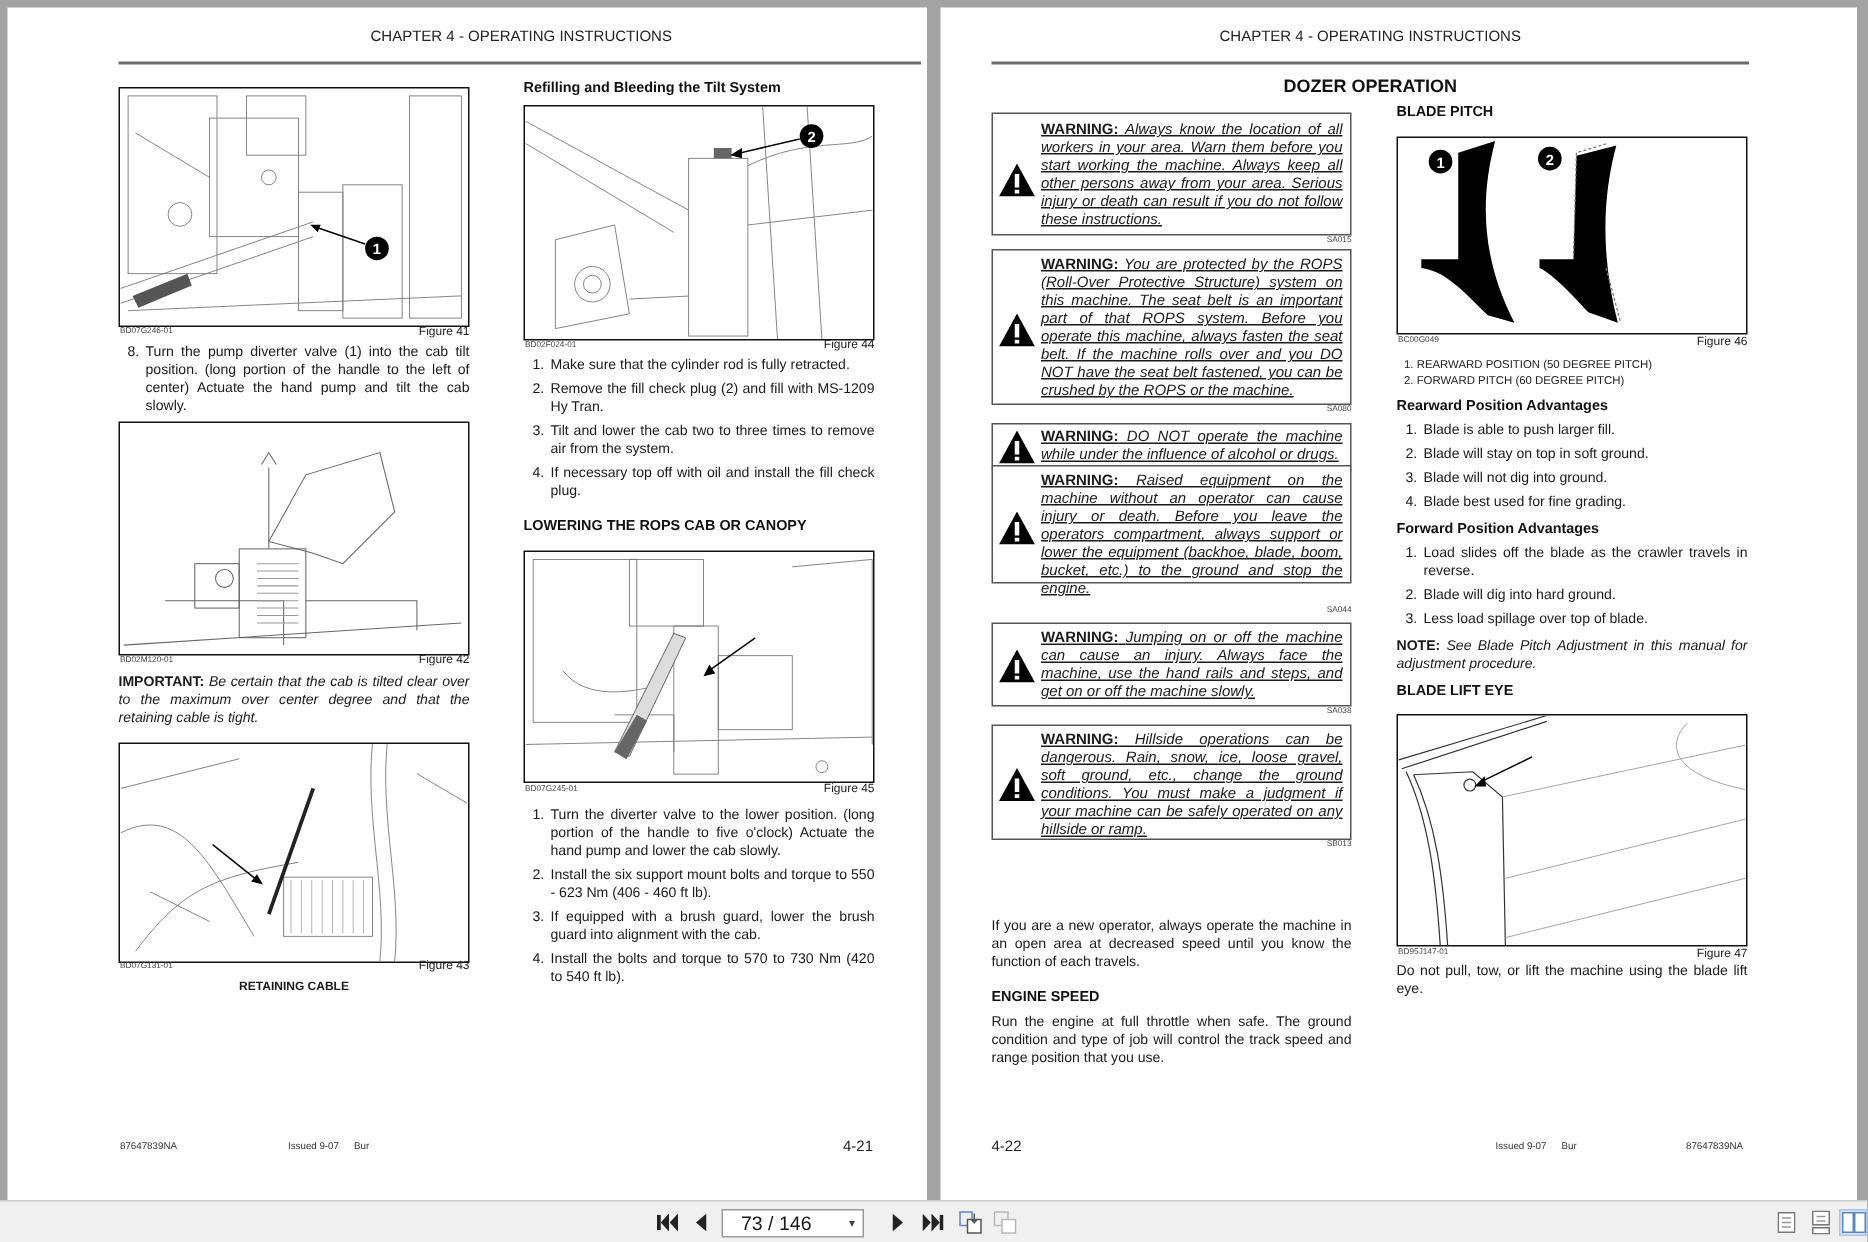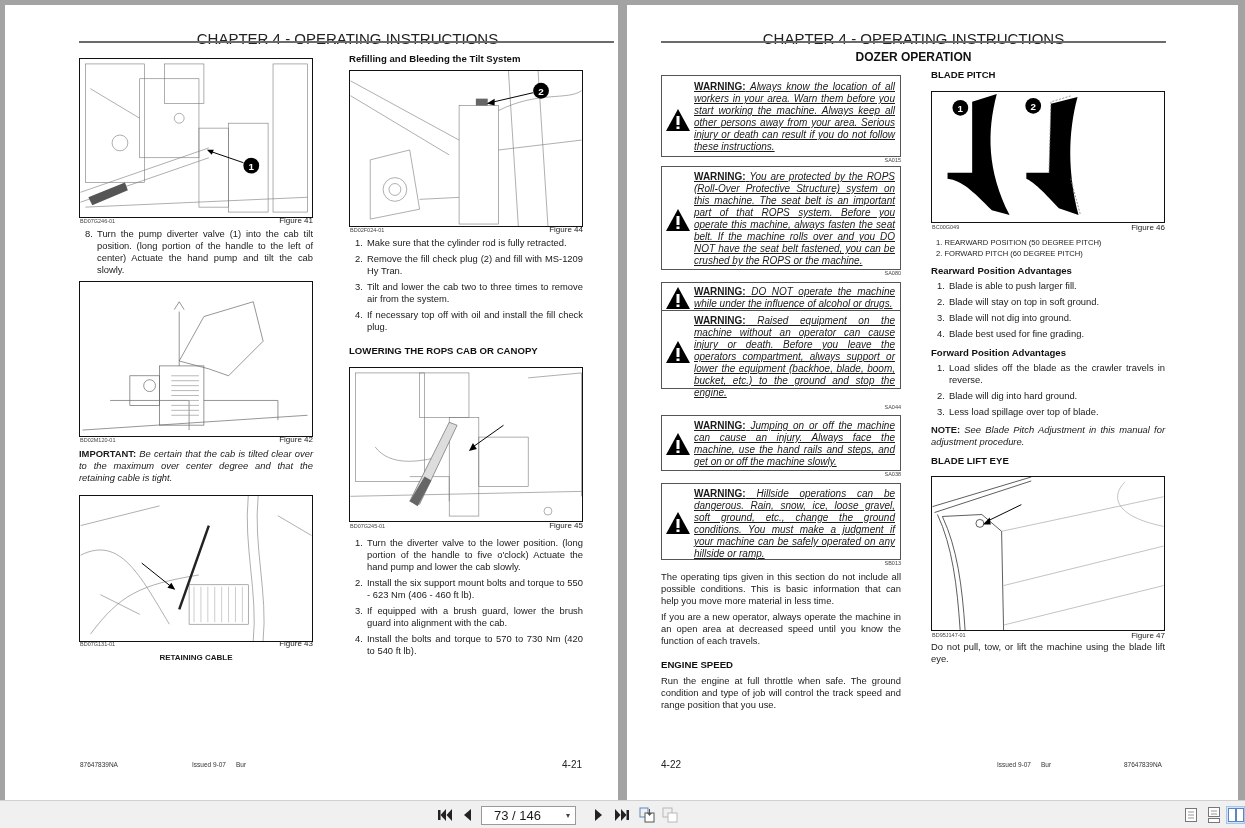--- a/index.html
+++ b/index.html
@@ -1,21 +1,21 @@
 <!DOCTYPE html>
 <html><head>
 <meta charset="utf-8">
 <style>
   * { box-sizing: border-box; margin: 0; padding: 0; }
   html, body { width: 1245px; height: 828px; overflow: hidden; }
   body { background: #a3a3a3; font-family: "Liberation Sans", sans-serif; color: #1a1a1a; position: relative; }
   .page { position: absolute; top: 5px; height: 795px; background: #fff; }
   #page-left { left: 5px; width: 613px; }
   #page-right { left: 627px; width: 611px; }
-  .hdr { position: absolute; top: 25px; font-size: 15px; color: #222; text-align: center; }
+  .hdr { position: absolute; top: 14px; font-size: 10px; color: #222; text-align: center; }
   .hdr-rule { position: absolute; top: 36px; height: 2px; background: #6b6b6b; }
   .fig { position: absolute; border: 1px solid #111; background: #fff; overflow: hidden; }
   .fig svg { width: 100%; height: 100%; display: block; }
   .figid { position: absolute; font-size: 5.5px; color: #444; }
   .figlbl { position: absolute; font-size: 8px; color: #222; text-align: right; }
   .txt { position: absolute; font-size: 9.4px; line-height: 12px; color: #1a1a1a; text-align: justify; }
   .ol { position: absolute; font-size: 9.4px; line-height: 12px; }
   .ol .li { display: flex; margin-bottom: 4px; text-align: justify; }
   .ol .li .n { flex: 0 0 12px; }
   .ol .li .t { flex: 1; }
@@ -297,21 +297,20 @@
   <div class="warn" style="top:478px;height:77px;">
     <svg class="tri" style="top:28px;" viewBox="0 0 24 22">
         <polygon points="12,0 24,22 0,22" fill="#000"></polygon>
         <rect x="10.5" y="7" width="3" height="9" fill="#fff"></rect>
         <rect x="10.5" y="17.5" width="3" height="2.5" fill="#fff"></rect>
       </svg>
     <div class="wt" style="top:4px;"><b>WARNING:</b> <span>Hillside operations can be dangerous. Rain, snow, ice, loose gravel, soft ground, etc., change the ground conditions. You must make a judgment if your machine can be safely operated on any hillside or ramp.</span></div>
   </div>
   <div class="wcode" style="left:234px;top:555px;width:40px;">SB013</div>
 
-  <div class="txt" style="left:34px;top:566px;width:240px;">The operating tips given in this section do not include all possible conditions. This is basic information that can help you move more material in less time.</div>
   <div class="txt" style="left:34px;top:606px;width:240px;">If you are a new operator, always operate the machine in an open area at decreased speed until you know the function of each travels.</div>
 
   <div class="h-bold" style="left:34px;top:654px;">ENGINE SPEED</div>
   <div class="txt" style="left:34px;top:670px;width:240px;">Run the engine at full throttle when safe. The ground condition and type of job will control the track speed and range position that you use.</div>
 
   <div class="h-bold" style="left:304px;top:64px;">BLADE PITCH</div>
 
   <div class="fig" style="left:304px;top:86px;width:234px;height:132px;">
     <svg viewBox="0 0 234 132">
       <path d="M40 10 L65 2 C55 40, 55 80, 78 125 L60 120 C40 100, 30 90, 15 88 L15 82 L40 82 Z" fill="#000"></path>

